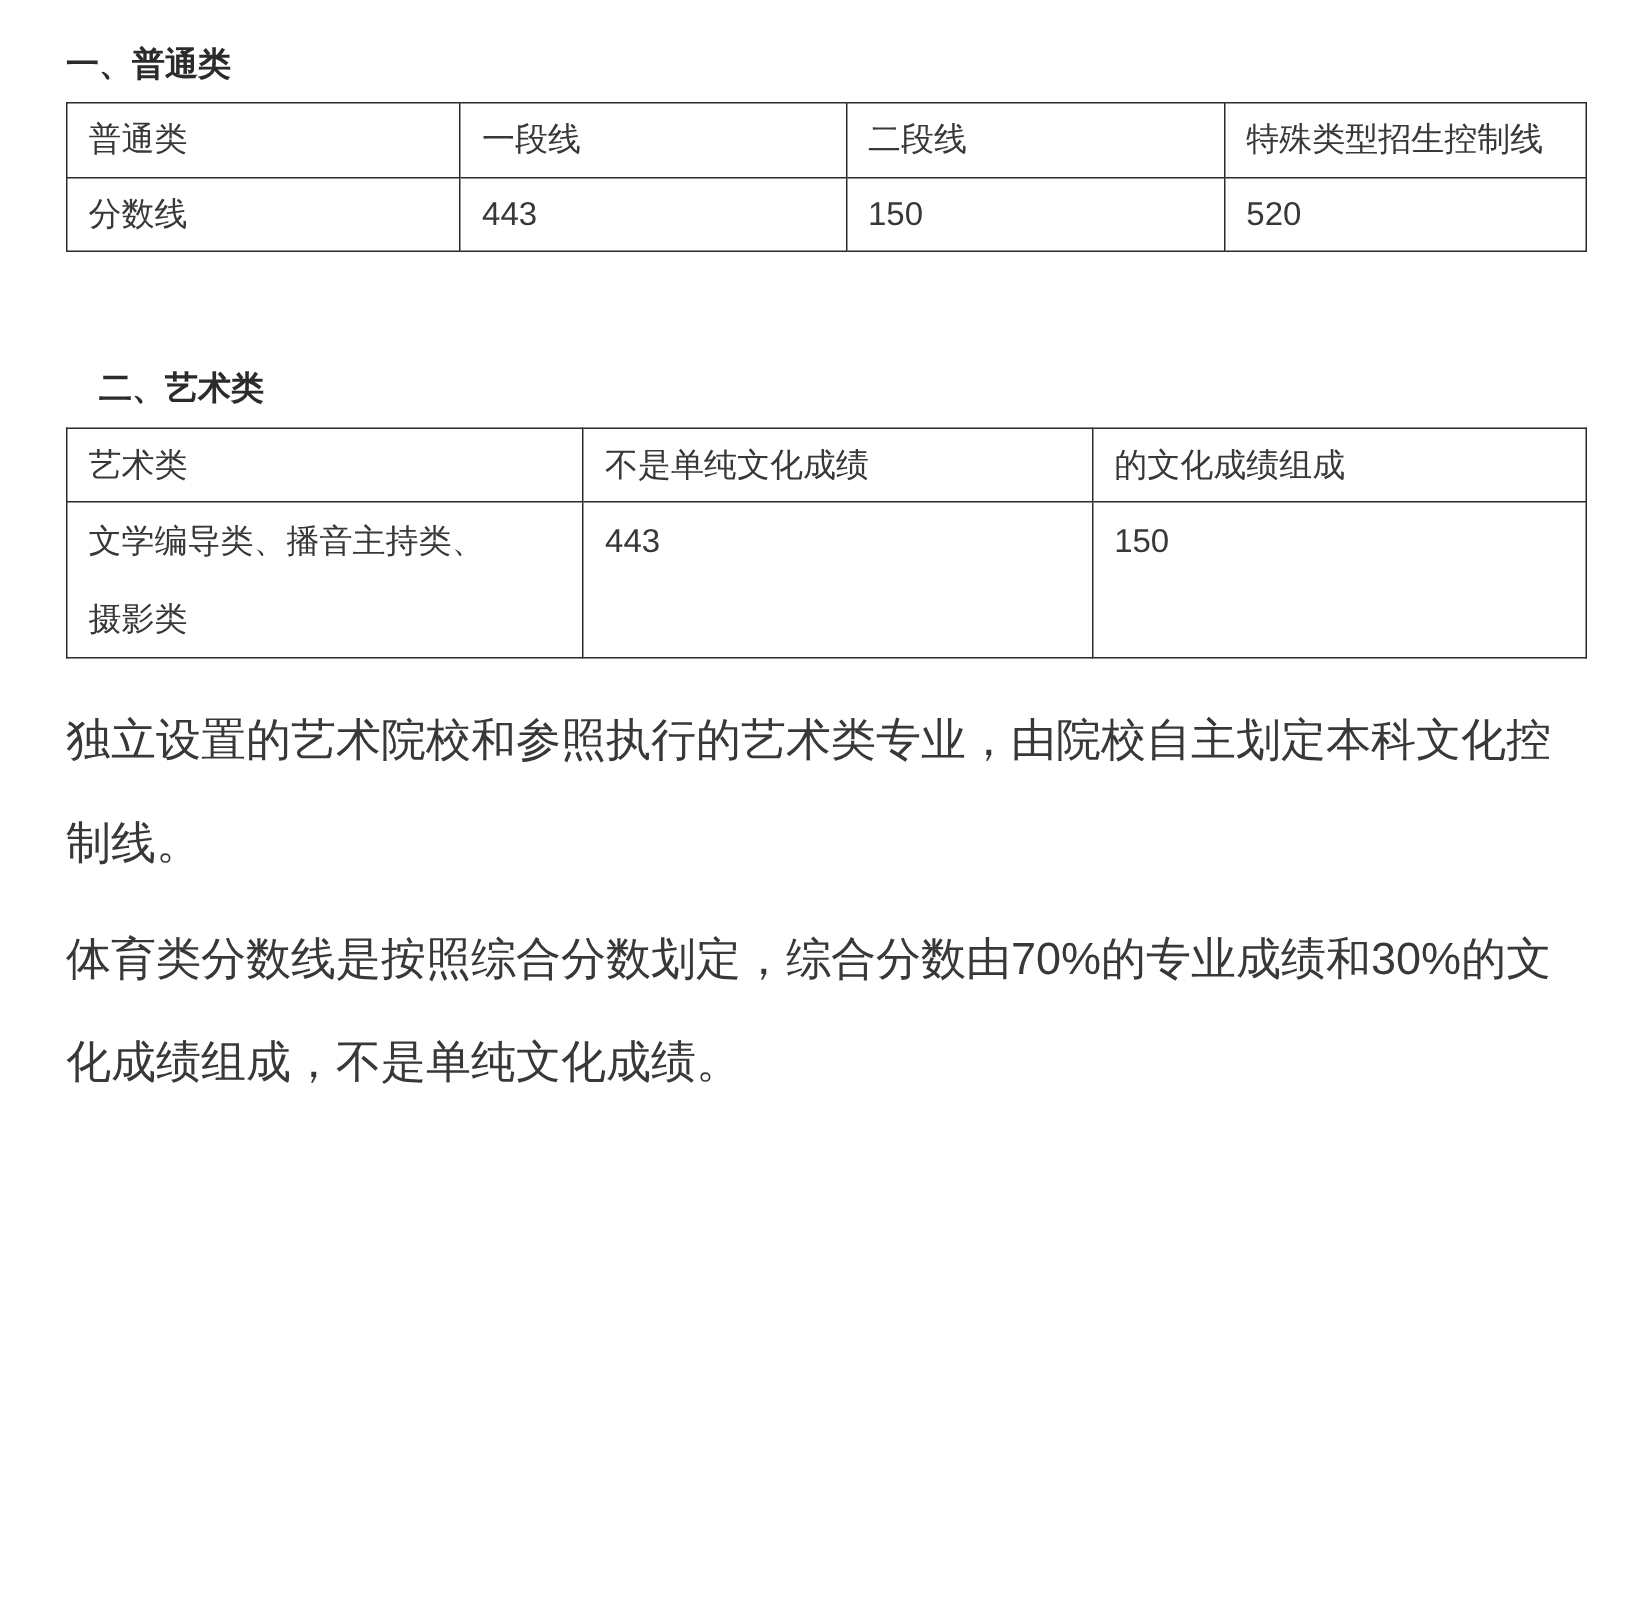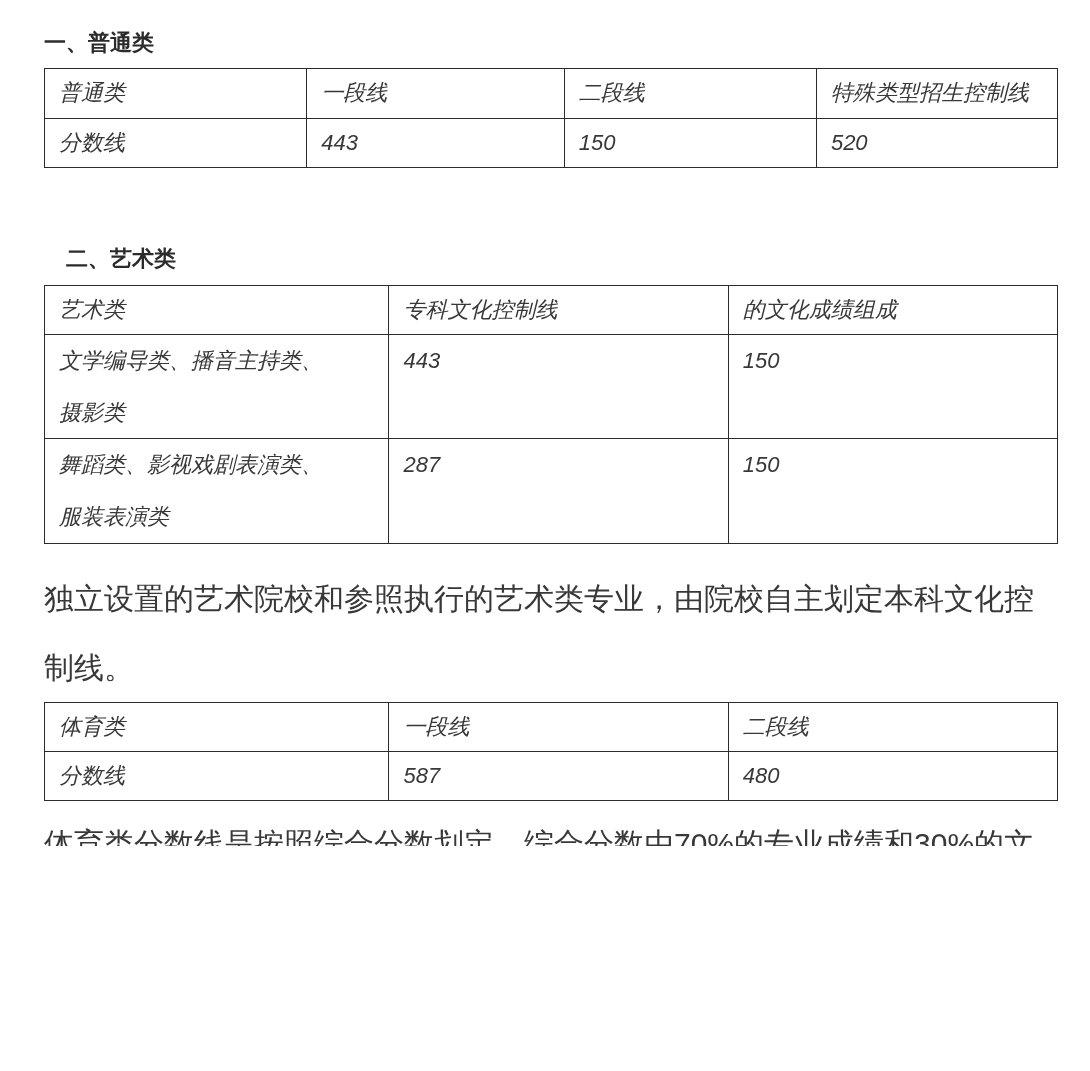--- a/index.html
+++ b/index.html
@@ -23,21 +23,20 @@
     color: #2b2b2b;
     line-height: 1.2;
     margin: 0 0 12px 0;
   }
   .section-art .section-heading { margin-top: 78px; margin-left: 22px; }
   .section-sports .section-heading { margin-top: 66px; }
   table.score-table {
     width: 100%;
     border-collapse: collapse;
     table-layout: fixed;
-    font-style: italic;
   }
   table.score-table td {
     border: 1.5px solid #2b2b2b;
     font-size: 22px;
     font-weight: normal;
     color: #383838;
     text-align: left;
     padding: 11px 14px;
     line-height: 1.2;
     vertical-align: middle;
@@ -94,56 +93,31 @@
     <h2 class="section-heading">二、艺术类</h2>
     <table class="score-table">
       <colgroup>
         <col style="width:34.0%">
           <col style="width:33.5%">
           <col style="width:32.5%">
       </colgroup>
       <tbody>
         <tr>
           <td>艺术类</td>
-          <td>专科文化控制线</td>
+          <td>不是单纯文化成绩</td>
           <td>的文化成绩组成</td>
         </tr>
         <tr class="tall">
           <td>文学编导类、播音主持类、
 摄影类</td>
           <td>443</td>
           <td>150</td>
         </tr>
-        <tr class="tall">
-          <td>舞蹈类、影视戏剧表演类、
-服装表演类</td>
-          <td>287</td>
-          <td>150</td>
-        </tr>
       </tbody>
     </table>
     <p class="note">独立设置的艺术院校和参照执行的艺术类专业，由院校自主划定本科文化控制线。</p>
   </div>
 
   <div class="section section-sports">
-    <table class="score-table">
-      <colgroup>
-        <col style="width:34.0%">
-          <col style="width:33.5%">
-          <col style="width:32.5%">
-      </colgroup>
-      <tbody>
-        <tr>
-          <td>体育类</td>
-          <td>一段线</td>
-          <td>二段线</td>
-        </tr>
-        <tr>
-          <td>分数线</td>
-          <td>587</td>
-          <td>480</td>
-        </tr>
-      </tbody>
-    </table>
     <p class="note">体育类分数线是按照综合分数划定，综合分数由70%的专业成绩和30%的文化成绩组成，不是单纯文化成绩。</p>
   </div>
 
 </div>
 
 </body></html>

